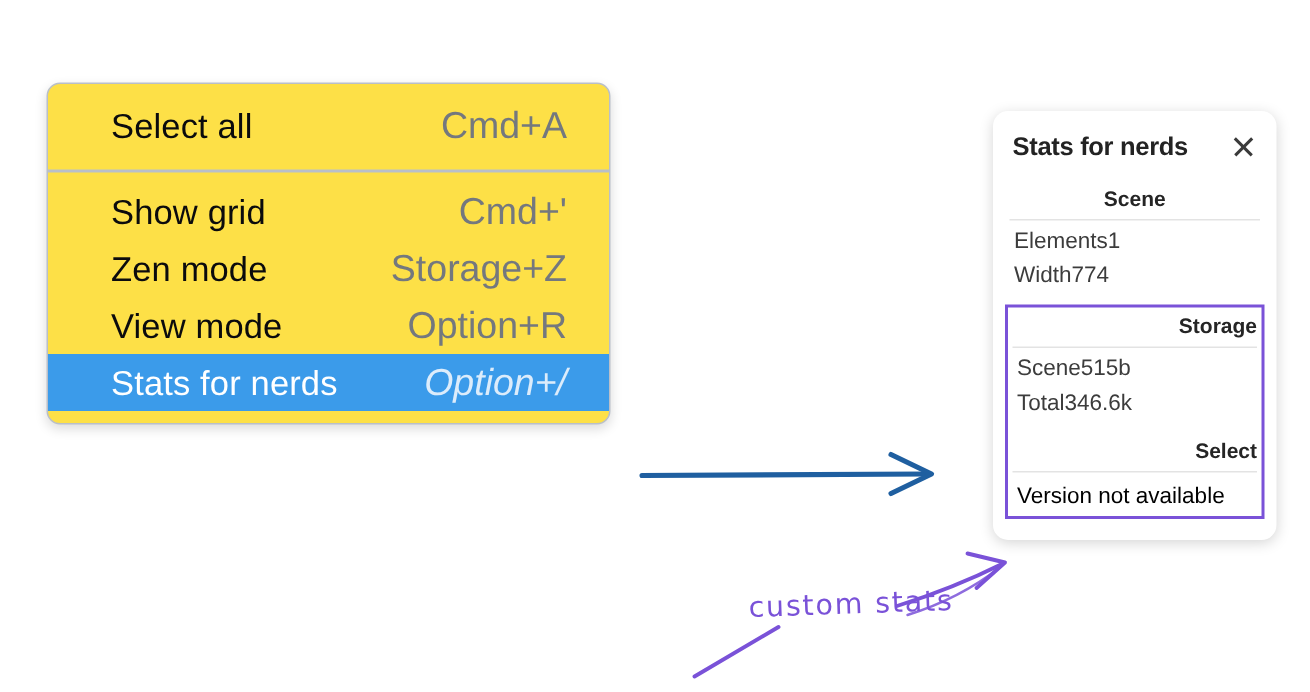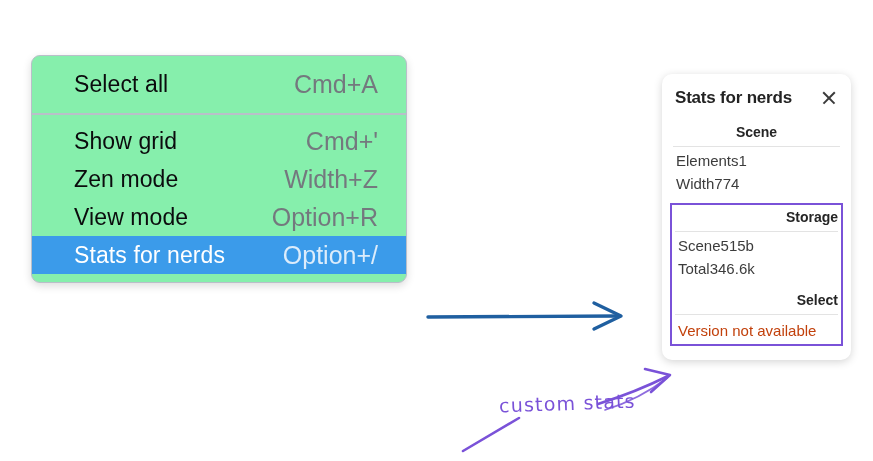--- a/index.html
+++ b/index.html
@@ -15,21 +15,21 @@
     font-family: "Liberation Sans", sans-serif;
     -webkit-font-smoothing: antialiased;
   }
 
   
   #context-menu {
     position: absolute;
     left: 31px;
     top: 55px;
     width: 376px;
-    background: #86efac;
+    background: #fde047;
     border: 1px solid #b9bfc9;
     border-radius: 9px;
     box-shadow: 0 3px 8px rgba(0,0,0,0.14);
     overflow: hidden;
     box-sizing: border-box;
   }
   .menu-group {
     padding: 7px 0 8px 0;
   }
   .menu-group.first {
@@ -57,20 +57,21 @@
     white-space: nowrap;
   }
   .menu-item.selected {
     background: #3b9bea;
   }
   .menu-item.selected .label {
     color: #ffffff;
   }
   .menu-item.selected .shortcut {
     color: #dcecfb;
+    font-style: italic;
   }
 
   
   #stats-panel {
     position: absolute;
     left: 662px;
     top: 74px;
     width: 189px;
     background: #ffffff;
     border-radius: 10px;
@@ -132,21 +133,21 @@
 
   #highlight-box {
     border: 2px solid #7a52d8;
     padding: 0 3px 3px 3px;
     margin: 8px -3px 0 -3px;
   }
   #highlight-box .section-head { padding-top: 4px; text-align: right; }
   #highlight-box .section-head.version-head { margin-top: 8px; }
   .version-text {
     font-size: 15px;
-    color: #c2410c;
+    color: #000000;
     padding: 5px 3px 2px 3px;
     white-space: nowrap;
   }
 
   
   #annotations {
     position: absolute;
     left: 0; top: 0;
     width: 873px; height: 461px;
     pointer-events: none;
@@ -175,21 +176,21 @@
     </div>
   </div>
 
   <div class="menu-group">
     <div class="menu-item">
       <span class="label">Show grid</span>
       <span class="shortcut">Cmd+'</span>
     </div>
     <div class="menu-item">
       <span class="label">Zen mode</span>
-      <span class="shortcut">Width+Z</span>
+      <span class="shortcut">Storage+Z</span>
     </div>
     <div class="menu-item">
       <span class="label">View mode</span>
       <span class="shortcut">Option+R</span>
     </div>
     <div class="menu-item selected">
       <span class="label">Stats for nerds</span>
       <span class="shortcut">Option+/</span>
     </div>
   </div>

